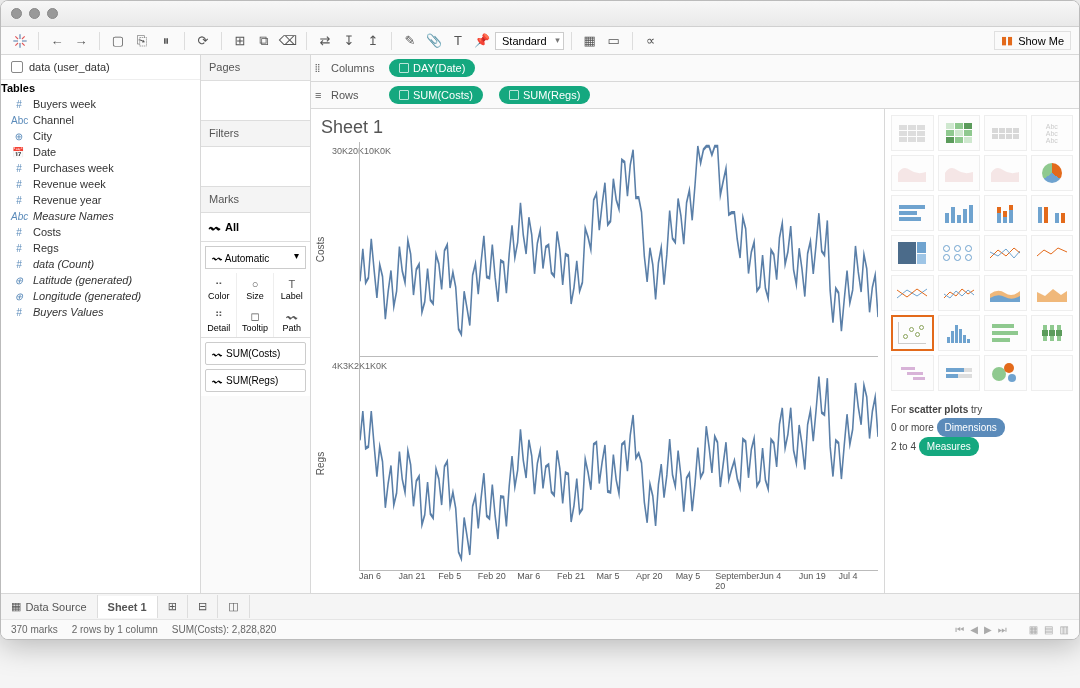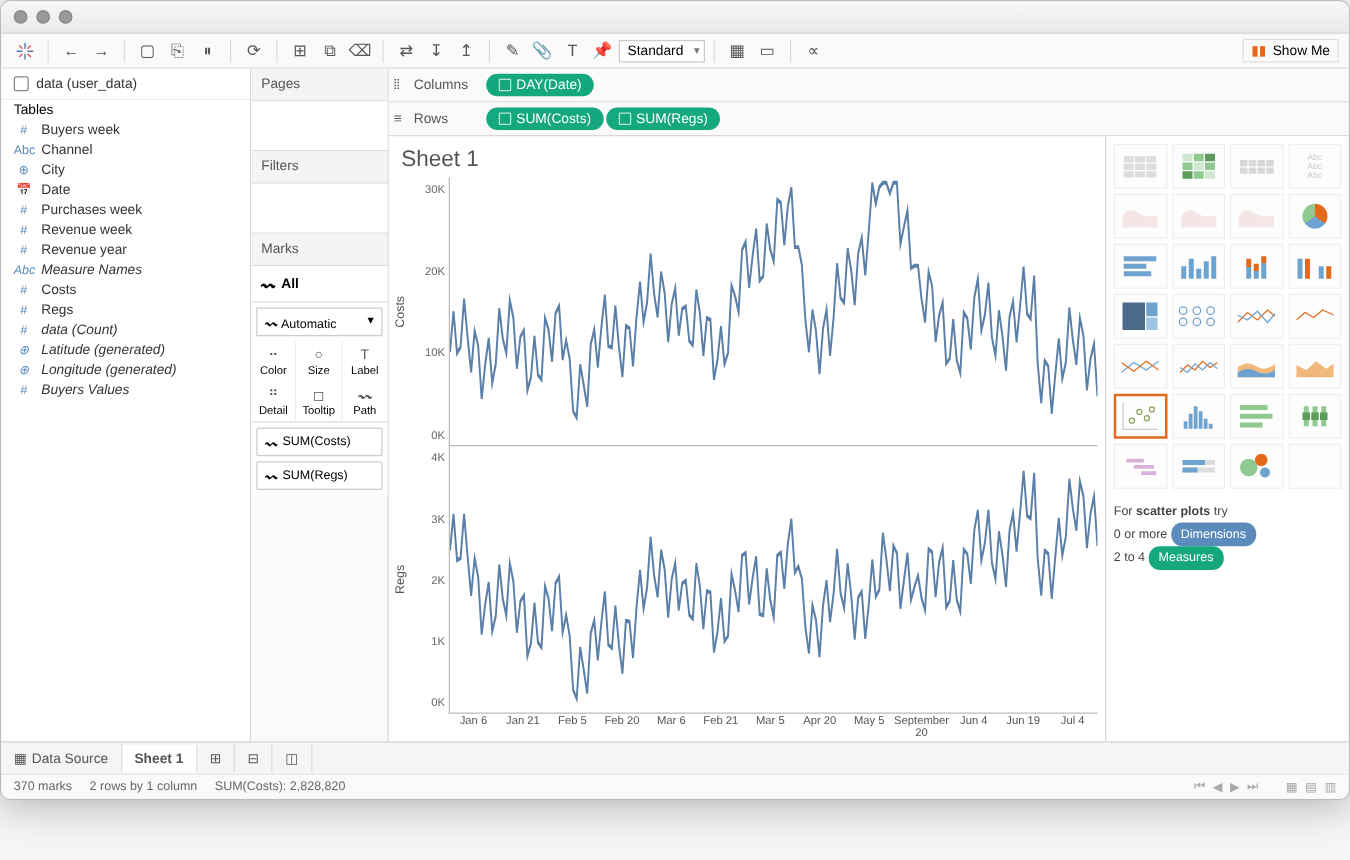--- a/index.html
+++ b/index.html
@@ -20,54 +20,54 @@
     .sidebar{width:200px;border-right:1px solid #d8d8d8;display:flex;flex-direction:column;background:#fff}
     .tabs{display:flex;border-bottom:1px solid #d8d8d8}
     .tab{flex:1;font-size:11px;padding:6px 10px;color:#555;text-align:left;position:relative}
     .tab.active{font-weight:700;color:#222}
     .tab.active:after{content:'';position:absolute;bottom:-1px;left:0;right:0;height:2px;background:#888}
     .tab.an:after{content:'⇅';position:absolute;right:6px;font-size:9px;color:#999}
     .src-row{padding:6px 10px;font-size:11px;color:#333;border-bottom:1px solid #eee;display:flex;align-items:center;gap:6px}
     .cyl{width:12px;height:12px;border:1px solid #888;border-radius:2px}
     .search{display:flex;align-items:center;border:1px solid #ddd;margin:6px;padding:2px 4px}
     .search input{border:none;outline:none;font-size:11px;flex:1;color:#555}
-    .list-head{font-size:11px;font-weight:400;padding:2px 10px}
+    .list-head{font-size:11px;font-weight:700;padding:2px 0}
     .field{display:flex;align-items:center;gap:6px;padding:2px 10px;font-size:11px;color:#333}
     .field .ic{width:16px;text-align:center;color:#5b8bba;font-size:10px}
     .field.italic span{font-style:italic}
     .midcol{width:110px;border-right:1px solid #d8d8d8;display:flex;flex-direction:column;font-size:11px;background:#fafafa}
     .shelf{border-bottom:1px solid #ddd;padding:6px 8px;color:#555;background:#f4f4f4;min-height:26px}
     .shelf-body{min-height:40px;background:#fff;border-bottom:1px solid #ddd}
     .marks-card{background:#fff}
     .marks-head{padding:6px 8px;border-bottom:1px solid #ddd;font-weight:700;display:flex;align-items:center;gap:5px}
     .mark-type{padding:3px 6px;border:1px solid #ccc;margin:4px;font-size:10px;display:flex;justify-content:space-between;background:#fff}
     .mark-grid{display:grid;grid-template-columns:1fr 1fr 1fr;font-size:9px;text-align:center;border-bottom:1px solid #ddd}
     .mark-cell{padding:4px 2px;border-right:1px solid #eee}
     .mark-cell:nth-child(3n){border-right:none}
     .mark-cell .mi{height:14px;display:flex;align-items:center;justify-content:center;font-size:11px;color:#555}
     .measure-pill{margin:4px;padding:3px 6px;border:1px solid #ccc;border-radius:2px;font-size:10px;display:flex;align-items:center;gap:4px}
     .content{flex:1;display:flex;flex-direction:column;min-width:0}
     .shelfrow{display:flex;align-items:center;border-bottom:1px solid #d8d8d8;height:27px;background:#fafafa}
     .shelf-label{width:78px;font-size:11px;padding-left:20px;color:#555;position:relative}
     .shelf-label:before{content:'';position:absolute;left:6px;top:3px;width:10px;height:10px}
-    .pill{background:#15a87f;color:#fff;font-size:11px;padding:3px 10px;border-radius:10px;margin-right:2px;display:flex;align-items:center;gap:4px}
+    .pill{background:#15a87f;color:#fff;font-size:11px;padding:3px 10px;border-radius:10px;margin-right:16px;display:flex;align-items:center;gap:4px}
     .pill:before{content:'';width:8px;height:8px;border:1px solid rgba(255,255,255,.7);border-radius:1px}
     .sheet-area{flex:1;display:flex;min-height:0}
     .chartwrap{flex:1;display:flex;flex-direction:column;border-right:0;min-width:0;padding:4px 6px 2px 2px}
     .sheet-title{font-size:18px;color:#555;padding:4px 8px}
     .charts{flex:1;display:flex;flex-direction:column}
     .chart{flex:1;display:flex;position:relative}
     .ylabel{width:16px;display:flex;align-items:center;justify-content:center}
     .ylabel span{transform:rotate(-90deg);font-size:10px;color:#555;white-space:nowrap}
-    .yaxis{width:30px;display:flex;flex-direction:column;justify-content:space-between;text-align:right;font-size:9px;color:#666;padding:4px 3px}
+    .yaxis{width:30px;display:flex;flex-direction:row;justify-content:space-between;text-align:right;font-size:9px;color:#666;padding:4px 3px}
     .plot{flex:1;border-left:1px solid #bbb;border-bottom:1px solid #bbb;position:relative}
     .plot svg{position:absolute;inset:0;width:100%;height:100%}
     .plot svg polyline{fill:none;stroke:#5a7fa8;stroke-width:1.5}
     .xaxis{display:flex;font-size:9px;color:#555;padding-left:46px}
-    .xaxis span{flex:1;text-align:center}
+    .xaxis span{flex:1;text-align:left}
     .xlabel{text-align:center;font-size:10px;color:#555;padding:2px}
     .showme-panel{width:195px;border-left:1px solid #d8d8d8;background:#fff;padding:6px;display:flex;flex-direction:column}
     .sm-grid{display:grid;grid-template-columns:repeat(4,1fr);gap:4px}
     .sm-cell{height:36px;border:1px solid #eee;display:flex;align-items:center;justify-content:center;font-size:9px;color:#bbb;background:#fdfdfd}
     .sm-cell.sel{border:2px solid #e36a1b}
     .sm-tip{font-size:10px;margin-top:10px;line-height:1.7;color:#444}
     .tag{display:inline-block;padding:1px 8px;border-radius:9px;font-size:10px;color:#fff}
     .tag.dim{background:#5b8bba}
     .tag.mea{background:#15a87f}
     .bottom-tabs{height:26px;border-top:1px solid #d8d8d8;display:flex;align-items:center;font-size:11px;background:#f5f5f5}

